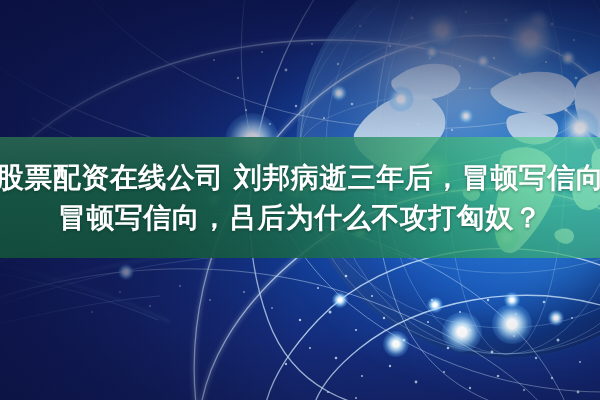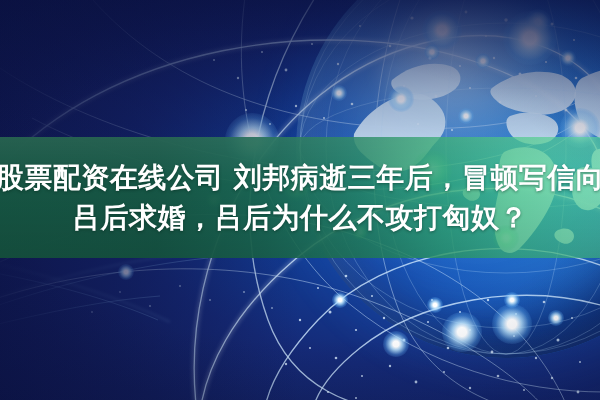--- a/index.html
+++ b/index.html
@@ -323,16 +323,16 @@
   <div class="bg-leftdark"></div>
   <div class="bg-topdark"></div>
   <div class="bg-vign"></div>
 
   <div class="banner">
     <div class="banner-sheen"></div>
   </div>
 
   <div class="headline">
     <div class="hl-line">股票配资在线公司 刘邦病逝三年后，冒顿写信向</div>
-    <div class="hl-line">吕后求婚，吕后为什么不攻打匈奴？</div>
+    <div class="hl-line">冒顿写信向，吕后为什么不攻打匈奴？</div>
   </div>
 
 </div>
 
 </body></html>

